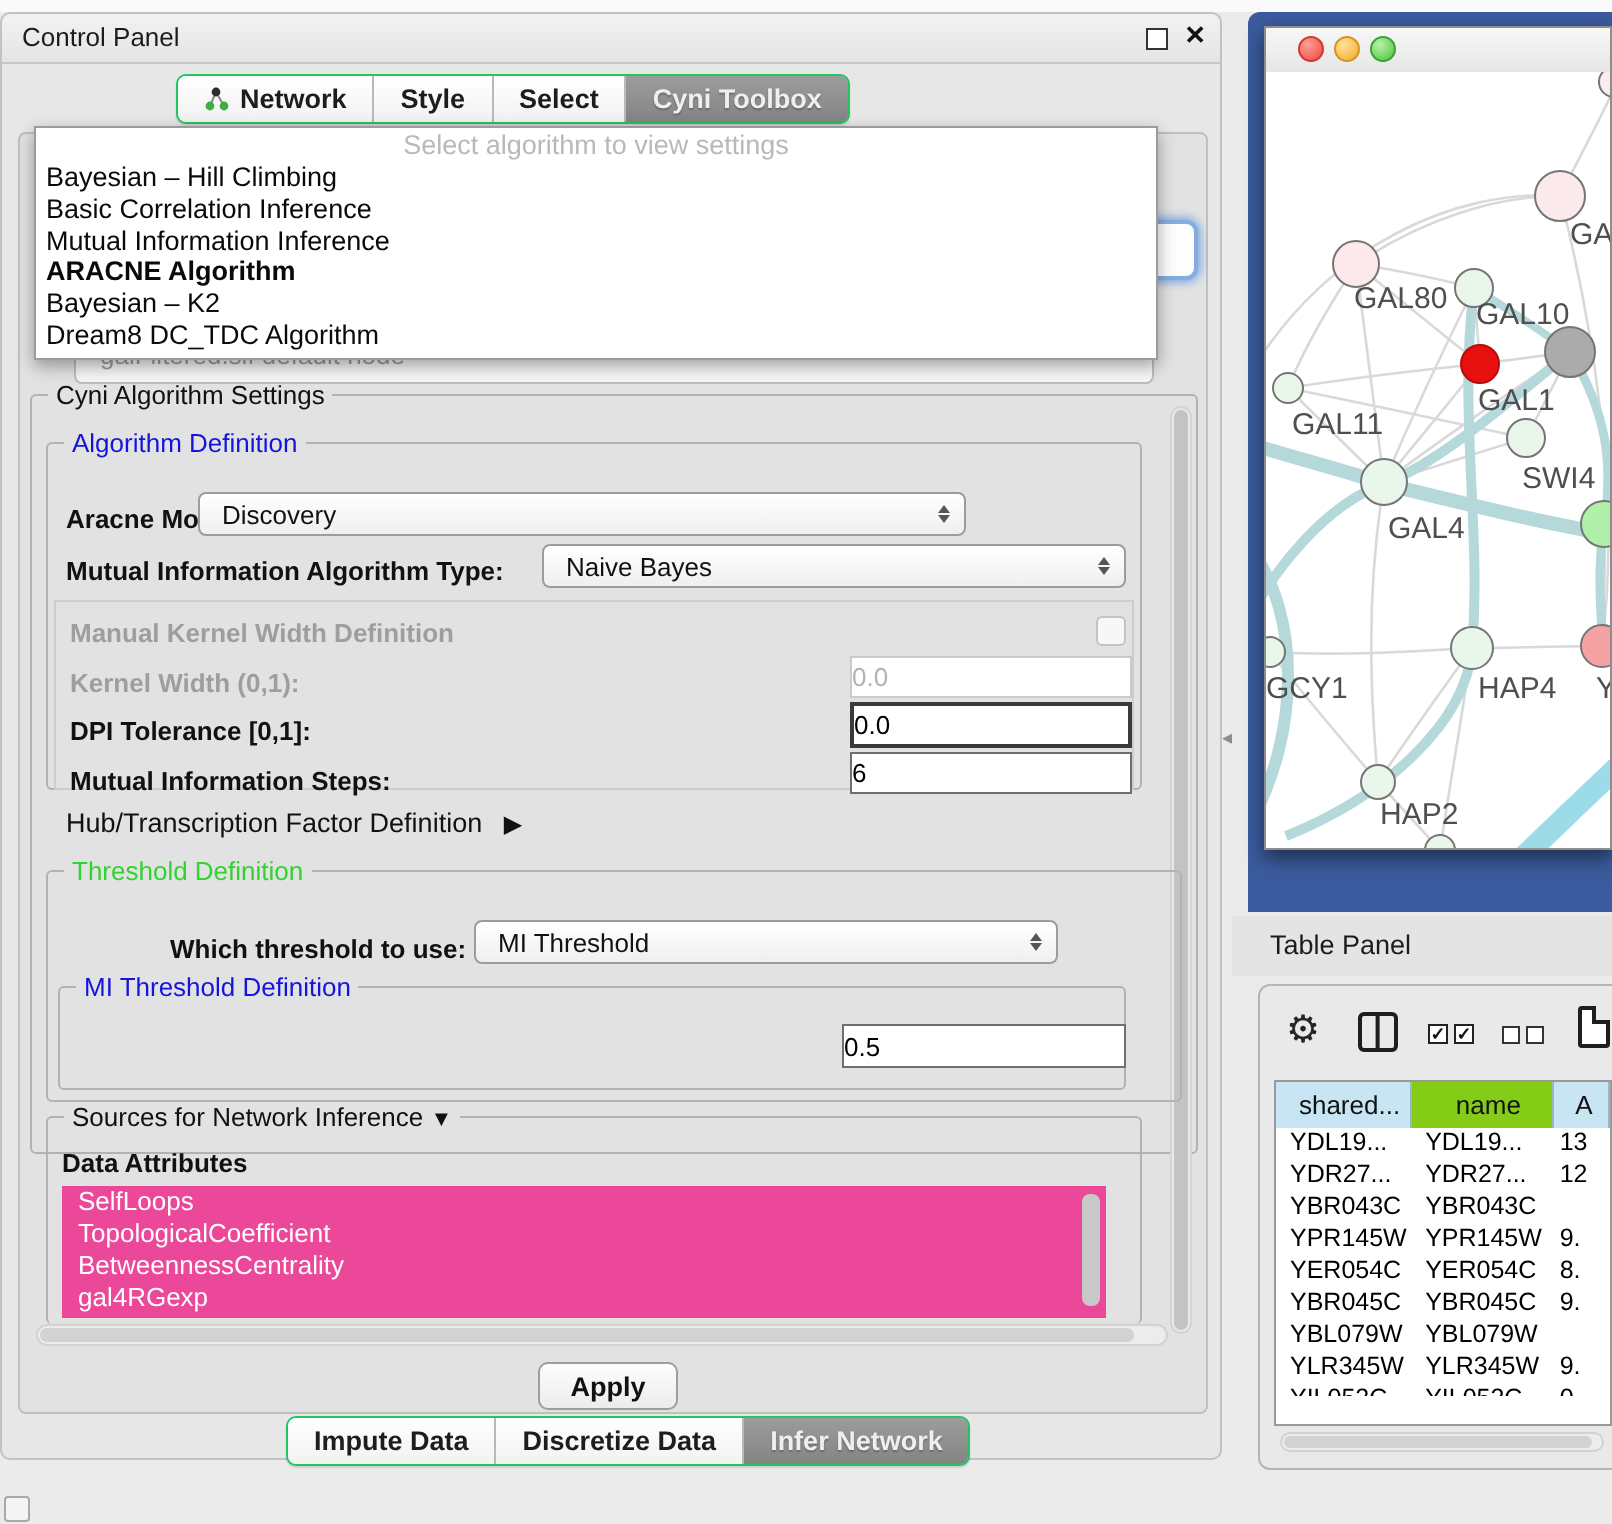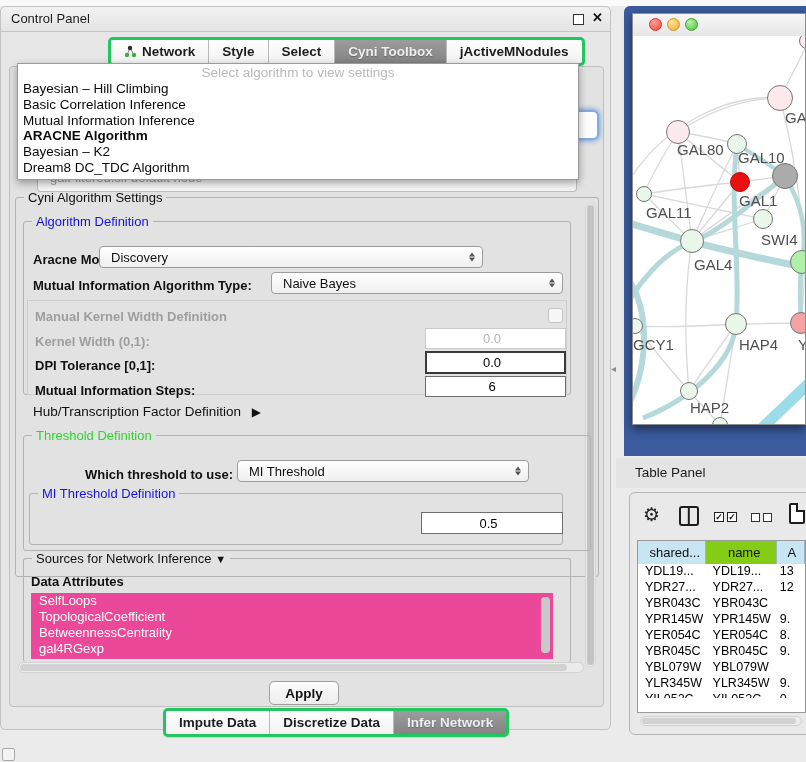--- a/index.html
+++ b/index.html
@@ -8,22 +8,22 @@
   
   .cp-window{position:absolute;left:0;top:6px;width:611px;height:724px;background:#e7e7e7;
              border:1px solid #c2c2c2;border-radius:5px;box-sizing:border-box;}
   .top-strip{position:absolute;left:0;top:0;width:806px;height:6px;background:#fafafa;}
   .cp-titlebar{position:absolute;left:0;top:0;width:100%;height:24px;background:linear-gradient(#f2f2f2,#e4e4e4);
                border-bottom:1px solid #c6c6c6;border-radius:5px 5px 0 0;}
   .cp-title{position:absolute;left:10px;top:4px;font-size:13px;color:#1c1c1c;}
   .win-restore{position:absolute;right:26px;top:7px;width:9px;height:9px;border:1.7px solid #333;background:#fff;}
   .win-close{position:absolute;right:7px;top:3px;font-size:13px;font-weight:bold;color:#111;}
   
-  .segbar{position:absolute;display:flex;height:23px;border:3px solid #22c55e;border-radius:5px;
-          background:#7dd3fc;overflow:hidden;box-shadow:0 1px 1px rgba(0,0,0,.12);margin-left:20px;}
+  .segbar{position:absolute;display:flex;height:23px;border:1px solid #22c55e;border-radius:5px;
+          background:#7dd3fc;overflow:hidden;box-shadow:0 1px 1px rgba(0,0,0,.12);}
   .seg{display:flex;align-items:center;padding:0 13px;font-size:13.5px;font-weight:bold;color:#1d1d1d;
        border-right:1px solid #b9b9b9;background:linear-gradient(#ffffff,#f2f2f2);white-space:nowrap;}
   .seg:last-child{border-right:none;}
   .seg.sel{background:linear-gradient(#9c9c9c,#848484);color:#efefef;font-weight:bold;text-shadow:0 1px 1px rgba(0,0,0,.25);}
   .seg .ticon{margin-right:5px;display:inline-block;width:13px;height:13px;}
   
   .content-panel{position:absolute;left:8px;top:59px;width:595px;height:641px;background:#e2e2e2;
                  border:1px solid #c0c0c0;border-radius:4px;box-sizing:border-box;}
   
   .algo-popup{position:absolute;left:16px;top:56px;width:562px;height:117px;background:#ffffff;
@@ -48,21 +48,21 @@
   
   .combo{position:absolute;background:linear-gradient(#ffffff,#efefef);border:1px solid #9c9c9c;
          border-radius:4px;font-size:13px;color:#111;display:flex;align-items:center;
          padding-left:11px;box-sizing:border-box;}
   .combo .stepper{position:absolute;right:7px;top:50%;transform:translateY(-50%);display:flex;flex-direction:column;gap:1px;}
   .combo .stepper i{display:block;width:0;height:0;border-left:3.5px solid transparent;border-right:3.5px solid transparent;}
   .combo .stepper i.up{border-bottom:4px solid #555;}
   .combo .stepper i.dn{border-top:4px solid #555;}
   
   .fld{position:absolute;background:#fff;font-size:13px;color:#000;display:flex;align-items:center;
-       justify-content:center;padding-right:7px;box-sizing:border-box;}
+       justify-content:flex-start;padding-right:7px;box-sizing:border-box;}
   .fld.dis{border:1px solid #cacaca;color:#b3b3b3;}
   .fld.strong{border:2px solid #3a3a3a;}
   .fld.mid{border:1px solid #6e6e6e;}
   .chk{position:absolute;width:13px;height:13px;border:1px solid #c3c3c3;border-radius:3px;background:#f7f7f7;}
   .subbox{position:absolute;border:1px solid #cdcdcd;box-sizing:border-box;}
   .arrow-gl{font-size:12px;color:#111;}
   
   .attr-list{position:absolute;left:30px;top:586px;width:522px;height:66px;background:#ec4899;overflow:hidden;}
   .attr-item{color:#fff;font-size:13px;line-height:16px;padding-left:8px;white-space:nowrap;}
   .vthumb{position:absolute;left:540px;top:590px;width:9px;height:56px;background:#c9c9c9;border-radius:4px;z-index:5;}
@@ -141,23 +141,20 @@
         <span>Network</span>
       </div>
       <div class="seg">
         <span>Style</span>
       </div>
       <div class="seg">
         <span>Select</span>
       </div>
       <div class="seg sel">
         <span>Cyni Toolbox</span>
-      </div>
-      <div class="seg">
-        <span>jActiveMNodules</span>
       </div>
     </div>
 
   <div class="content-panel"></div>
 
   <div class="focus-combo"></div>
 
   <div class="bg-combo">
     <span>galFiltered.sif default node</span>
   </div>

